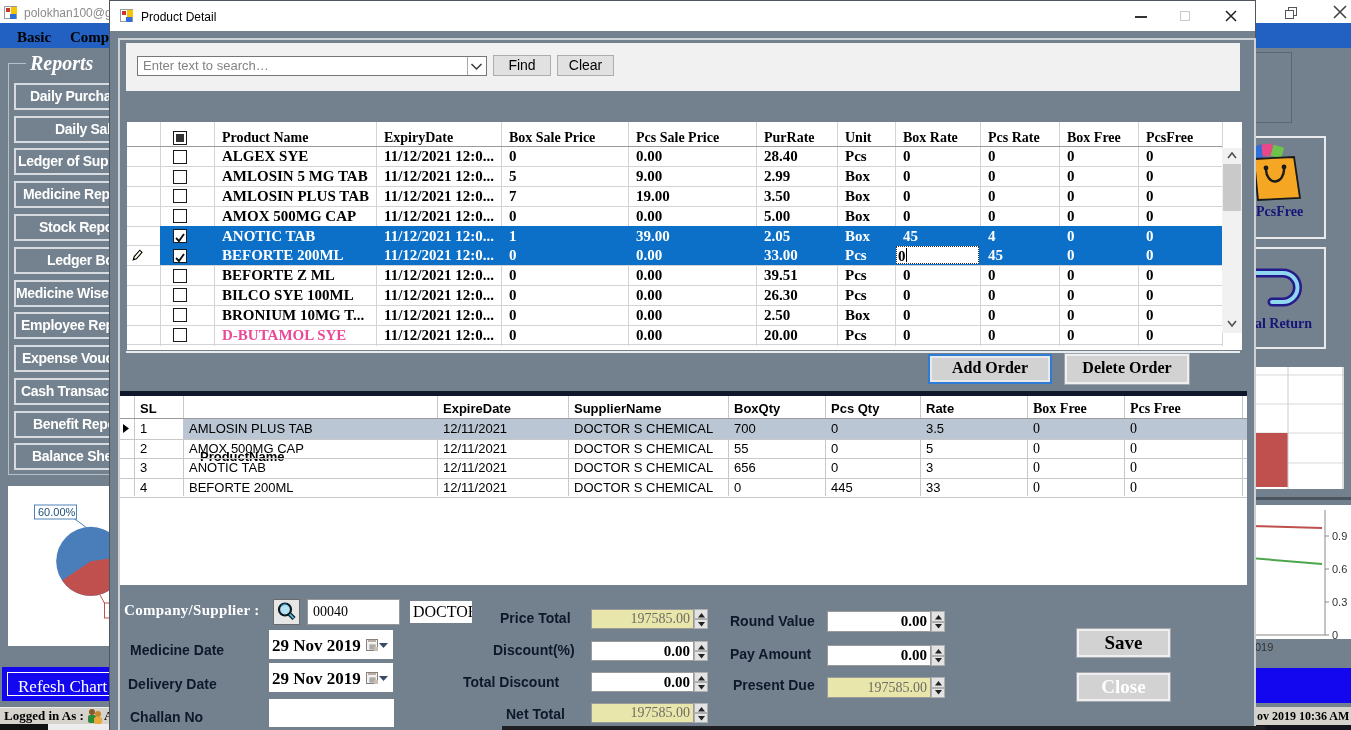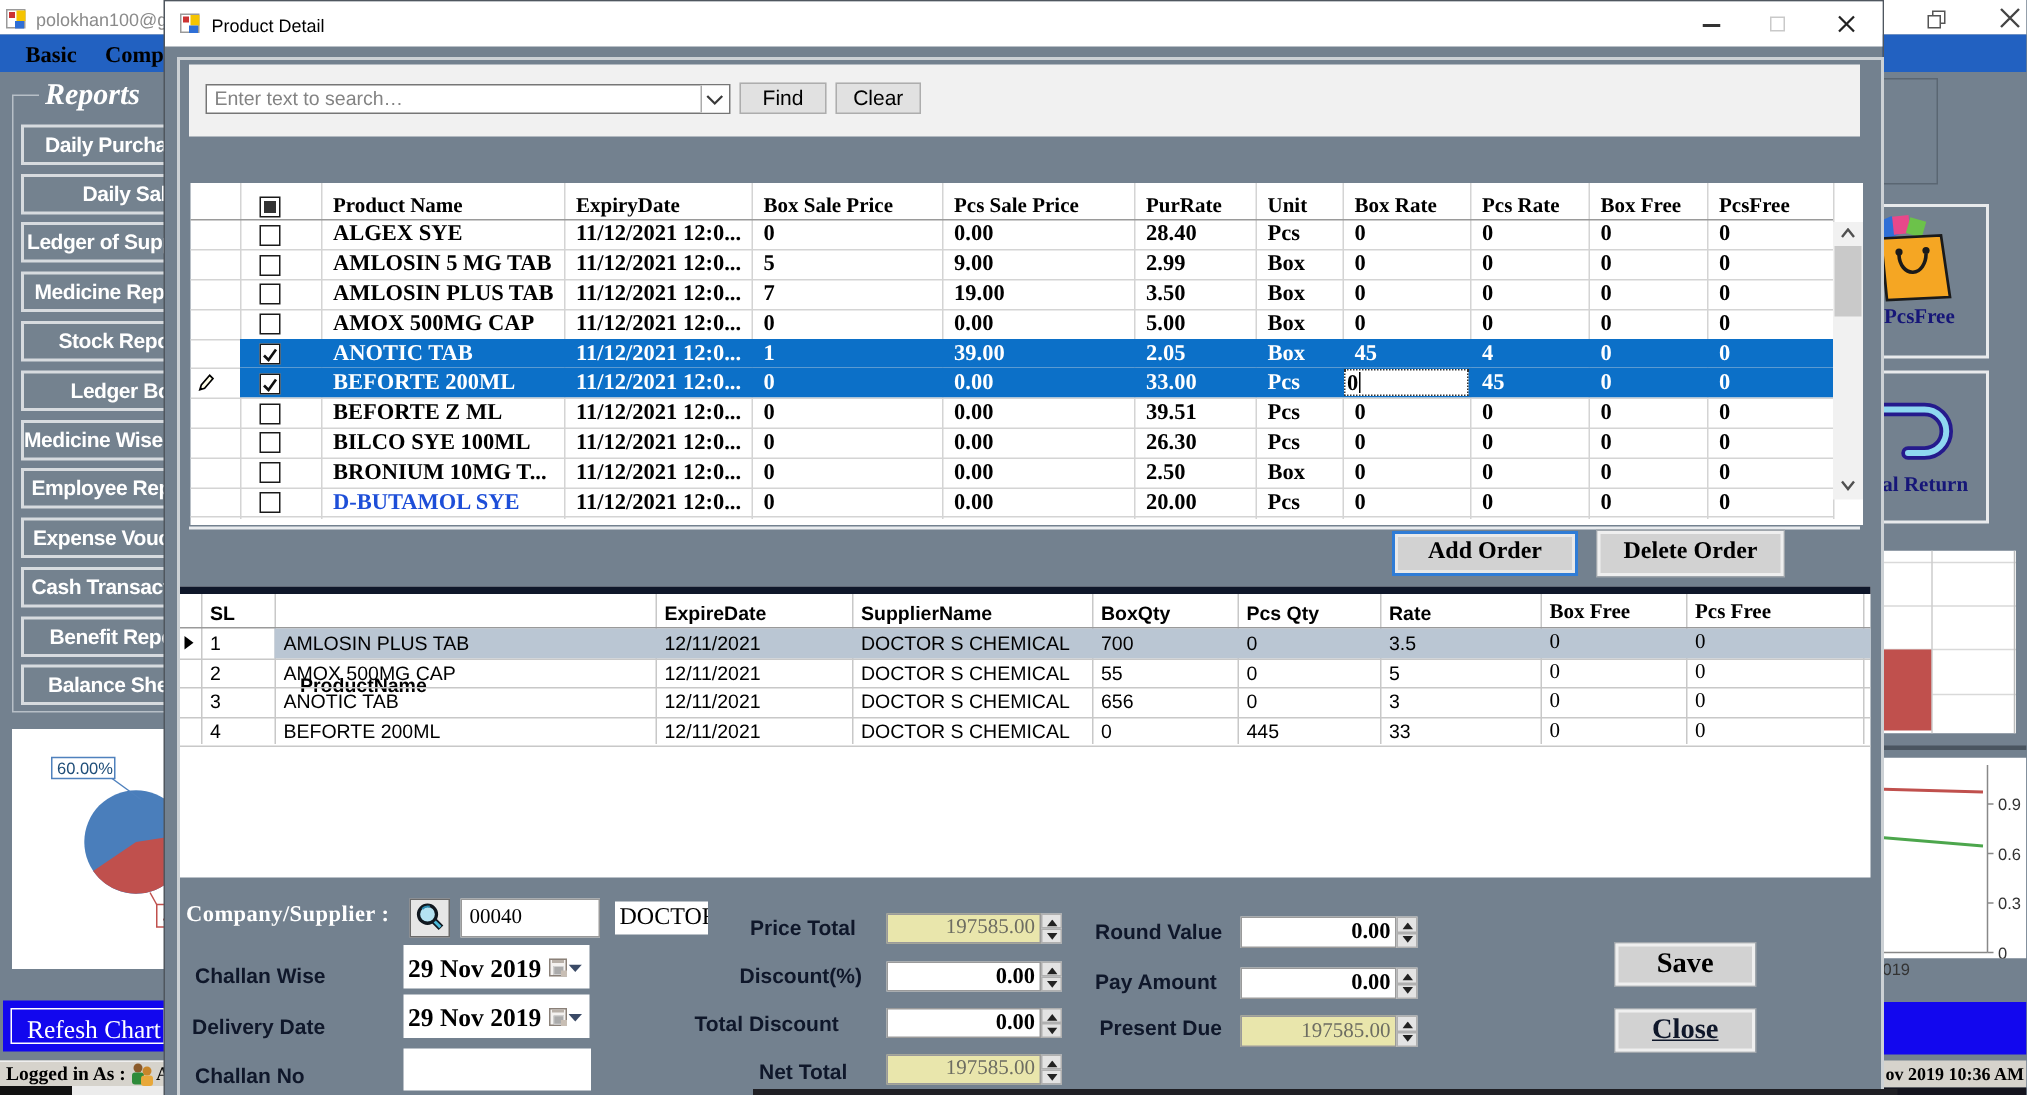--- a/index.html
+++ b/index.html
@@ -284,21 +284,21 @@
 <div class="g1cell" style="left:382px;top:182.7px;width:119px;color:#000;">0</div>
 <div class="g1cell" style="left:509px;top:182.7px;width:120px;color:#000;">0.00</div>
 <div class="g1cell" style="left:637px;top:182.7px;width:73px;color:#000;">2.50</div>
 <div class="g1cell" style="left:718px;top:182.7px;width:50px;color:#000;">Box</div>
 <div class="g1cell" style="left:776px;top:182.7px;width:77px;color:#000;">0</div>
 <div class="g1cell" style="left:861px;top:182.7px;width:71px;color:#000;">0</div>
 <div class="g1cell" style="left:940px;top:182.7px;width:71px;color:#000;">0</div>
 <div class="g1cell" style="left:1019px;top:182.7px;width:76px;color:#000;">0</div>
 <div class="abs" style="left:0;top:222.3px;width:1095px;height:1px;background:#d4d4d4;"></div>
 <div class="cbx" style="left:46px;top:206.0px;"></div>
-<div class="g1cell" style="left:95px;top:202.5px;width:154px;color:#1d4ed8;font-family:Liberation Serif, serif;">D-BUTAMOL SYE</div>
+<div class="g1cell" style="left:95px;top:202.5px;width:154px;color:#ec4899;font-family:Liberation Serif, serif;">D-BUTAMOL SYE</div>
 <div class="g1cell" style="left:257px;top:202.5px;width:117px;color:#000;">11/12/2021 12:0...</div>
 <div class="g1cell" style="left:382px;top:202.5px;width:119px;color:#000;">0</div>
 <div class="g1cell" style="left:509px;top:202.5px;width:120px;color:#000;">0.00</div>
 <div class="g1cell" style="left:637px;top:202.5px;width:73px;color:#000;">20.00</div>
 <div class="g1cell" style="left:718px;top:202.5px;width:50px;color:#000;">Pcs</div>
 <div class="g1cell" style="left:776px;top:202.5px;width:77px;color:#000;">0</div>
 <div class="g1cell" style="left:861px;top:202.5px;width:71px;color:#000;">0</div>
 <div class="g1cell" style="left:940px;top:202.5px;width:71px;color:#000;">0</div>
 <div class="g1cell" style="left:1019px;top:202.5px;width:76px;color:#000;">0</div>
 <svg class="abs" style="left:4px;top:126.8px;" width="13" height="13">
@@ -388,21 +388,21 @@
 <div class="slabel" style="left:14px;top:601px;font-size:15px;letter-spacing:0.3px;">Company/Supplier :</div>
 <div class="abs" style="left:163px;top:598px;width:27px;height:26px;background:#e6e6e6;border:1px solid #6a6a6a;"></div>
 <svg class="abs" style="left:166px;top:600px;" width="22" height="22">
       <circle cx="9" cy="8.5" r="6" fill="#b4e2f2" stroke="#101820" stroke-width="2.2"></circle>
       <path d="M5.5 5 a5 5 0 0 1 5 -1.5" fill="none" stroke="#2a8ab0" stroke-width="1.4"></path>
       <line x1="13.5" y1="13" x2="18" y2="17.5" stroke="#101820" stroke-width="4.4"></line>
       <line x1="13.8" y1="13.3" x2="17.6" y2="17.1" stroke="#4ab8d8" stroke-width="2"></line>
     </svg>
 <div class="abs serif" style="left:197px;top:598px;width:93px;height:26px;background:#fff;border:1px solid #999;font-size:14px;line-height:23px;padding-left:5px;color:#000;">00040</div>
 <div class="abs serif" style="left:300px;top:600px;width:62px;height:22px;background:#fff;font-size:16px;line-height:21px;padding-left:3px;color:#000;overflow:hidden;white-space:nowrap;">DOCTOR</div>
-<div class="flabel" style="left:20px;top:641px;">Challan Wise</div>
+<div class="flabel" style="left:20px;top:641px;">Medicine Date</div>
 <div class="flabel" style="left:18px;top:675px;">Delivery Date</div>
 <div class="flabel" style="left:20px;top:708px;">Challan No</div>
 <div class="abs" style="left:159px;top:629px;width:124px;height:29px;background:#fff;"></div>
     <div class="abs serif" style="left:162px;top:636px;font-weight:bold;font-size:17px;line-height:17px;color:#000;">29 Nov 2019</div>
     <div class="abs" style="left:256px;top:638px;width:12px;height:12px;border:1px solid #8a8078;background:#f4f2f0;">
       <div class="abs" style="left:1px;top:0px;width:8px;height:2px;background:#b8b0a8;"></div>
       <div class="abs" style="left:1.5px;top:3.5px;width:7px;height:6px;background:#aaa;box-shadow:0 0 0 0.5px #ddd inset;"></div>
       <div class="abs" style="left:7px;top:7px;width:4px;height:4px;background:#c8beb4;"></div>
     </div>
     <svg class="abs" style="left:269px;top:642px;" width="9" height="6">
@@ -492,14 +492,14 @@
     <svg class="abs" style="left:824.5px;top:679.5px;" width="7" height="5">
       <path d="M0 4.5 L3.5 0 L7 4.5 Z" fill="#222"></path>
     </svg>
     <div class="abs" style="left:821px;top:686.5px;width:14px;height:10.5px;background:#e3e3e3;border:1px solid #b0b0b0;"></div>
     <svg class="abs" style="left:824.5px;top:689.0px;" width="7" height="5">
       <path d="M0 0 L3.5 4.5 L7 0 Z" fill="#222"></path>
     </svg>
 <div class="abs" style="left:967px;top:628px;width:93px;height:28px;background:#d2d2d2;border:2px solid #efefef;box-shadow:0 0 0 1px #a0a6ac;"></div>
 <div class="abs serif" style="left:967px;top:628px;width:93px;height:28px;font-weight:bold;font-size:19px;color:#000;text-align:center;line-height:27px;">Save</div>
 <div class="abs" style="left:967px;top:672px;width:93px;height:28px;background:#d2d2d2;border:2px solid #efefef;box-shadow:0 0 0 1px #a0a6ac;"></div>
-<div class="abs serif" style="left:967px;top:672px;width:93px;height:28px;font-weight:bold;font-size:19px;color:#0f172a;text-align:center;line-height:27px;text-decoration:underline;">Close</div>
+<div class="abs serif" style="left:967px;top:672px;width:93px;height:28px;font-weight:bold;font-size:19px;color:#ffffff;text-align:center;line-height:27px;">Close</div>
 <div class="abs" style="left:392px;top:725px;width:763px;height:5px;background:#1f1f24;"></div>
 </div>
 </body></html>

